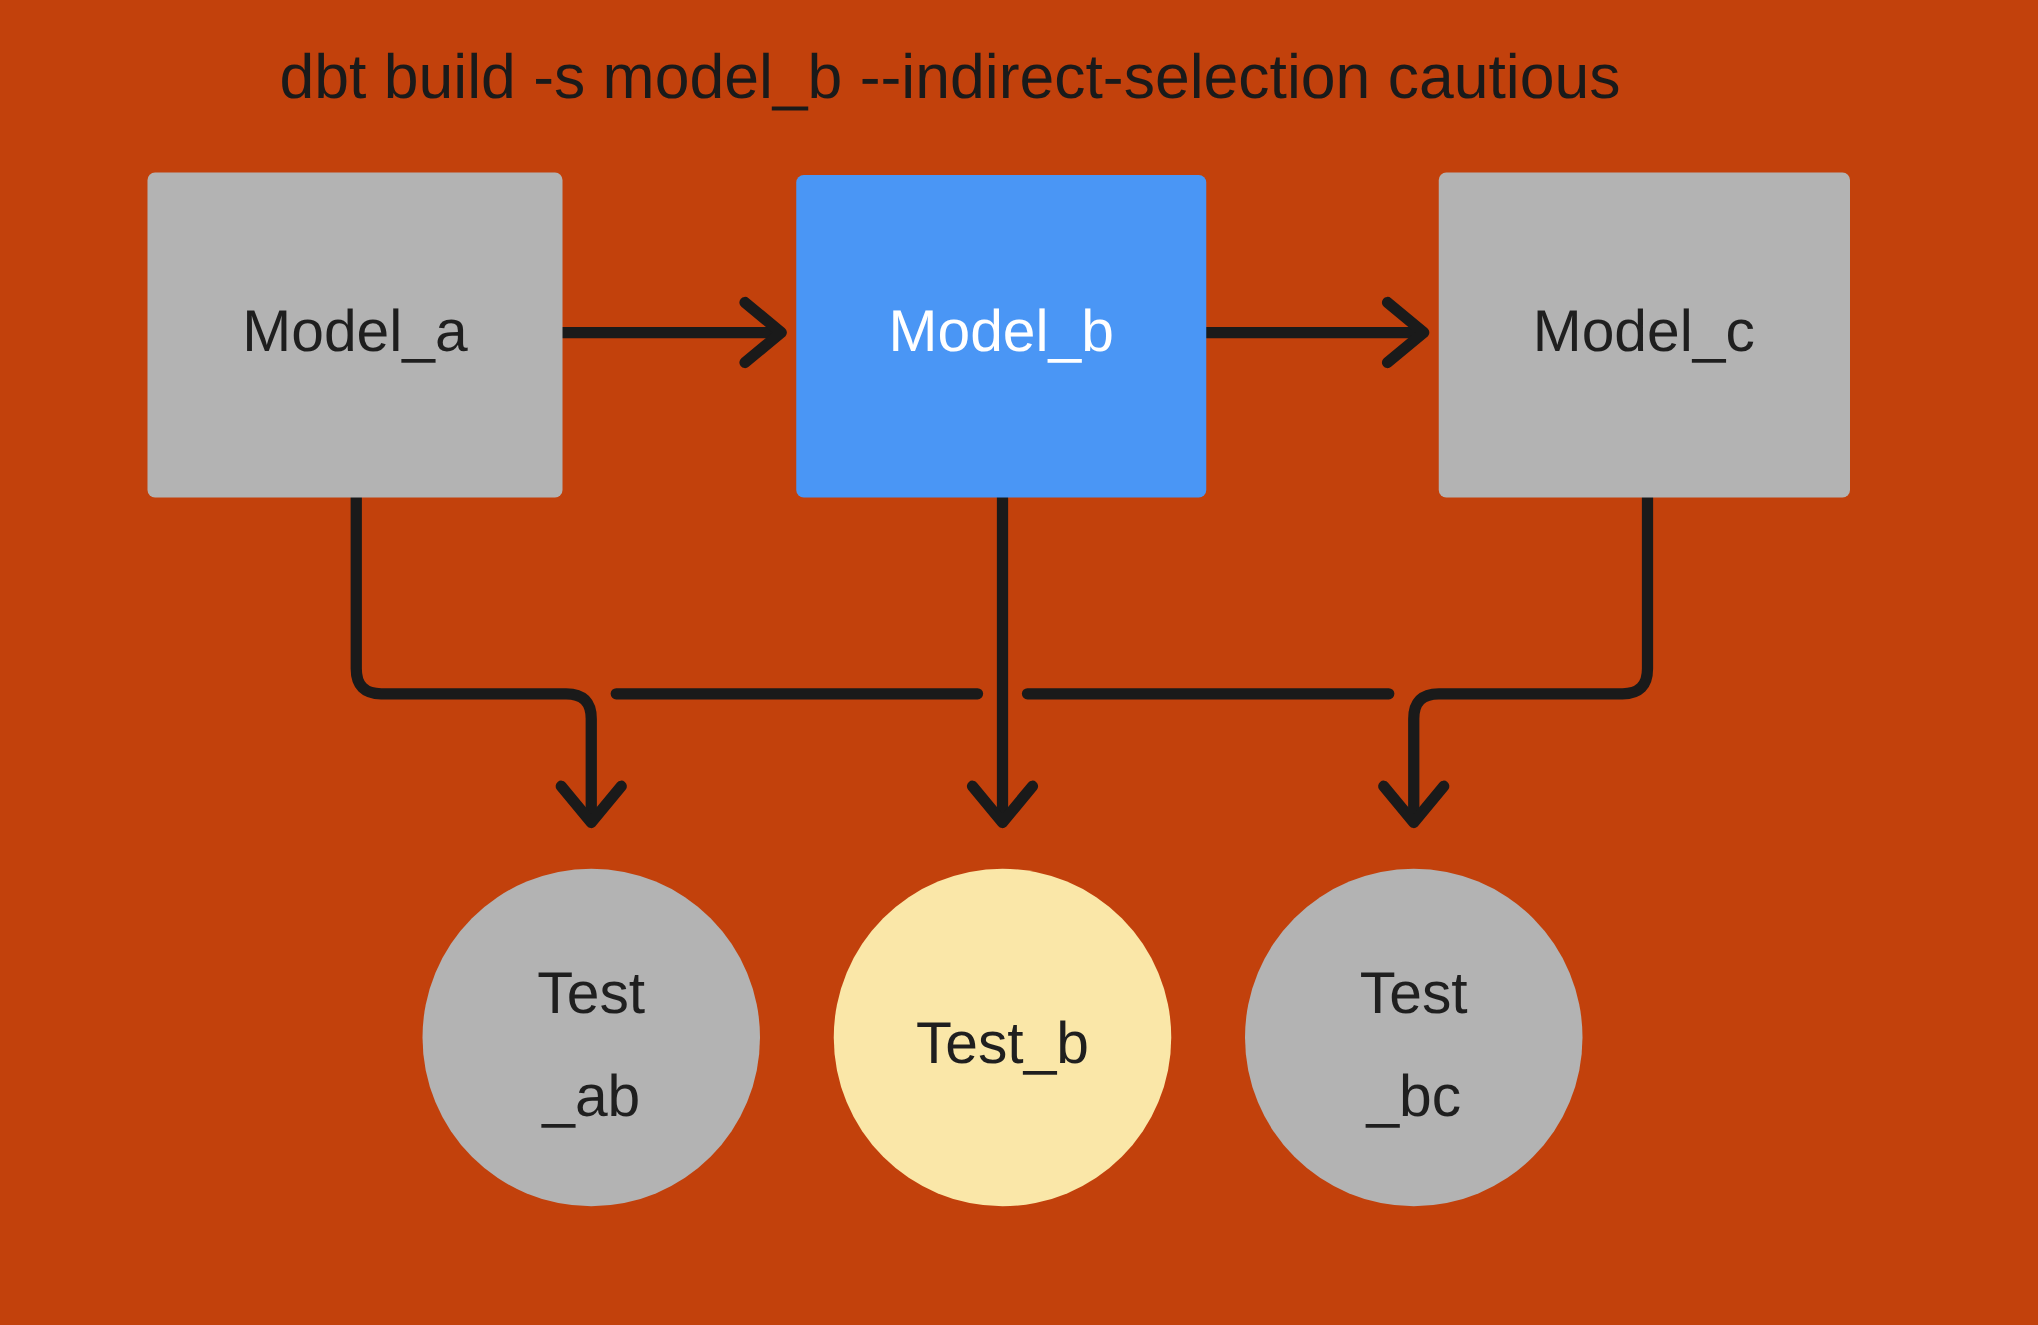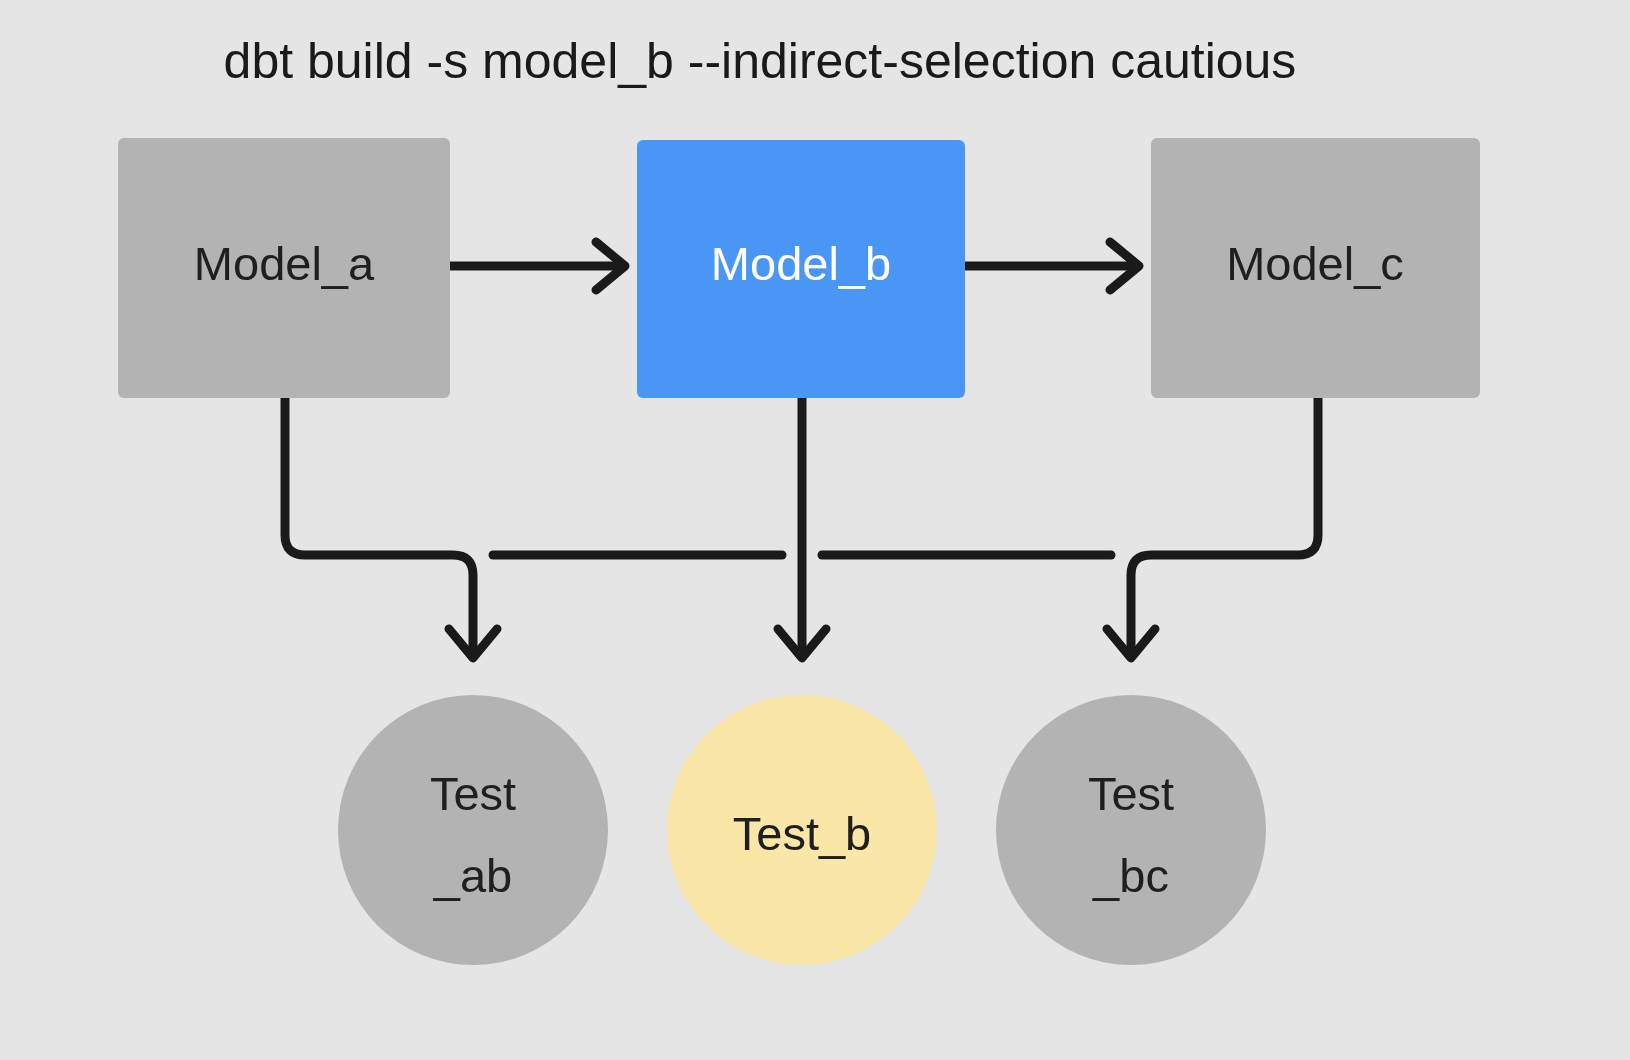--- a/index.html
+++ b/index.html
@@ -10,21 +10,21 @@
   body {
     width: 1630px;
     height: 1060px;
     font-family: "Liberation Sans", sans-serif;
     overflow: hidden;
   }
   #diagram-root {
     position: relative;
     width: 1630px;
     height: 1060px;
-    background: #e5e5e5;
+    background: #c2410c;
   }
   svg#dag {
     position: absolute;
     top: 0;
     left: 0;
     width: 1630px;
     height: 1060px;
     display: block;
   }
   .diagram-title {

